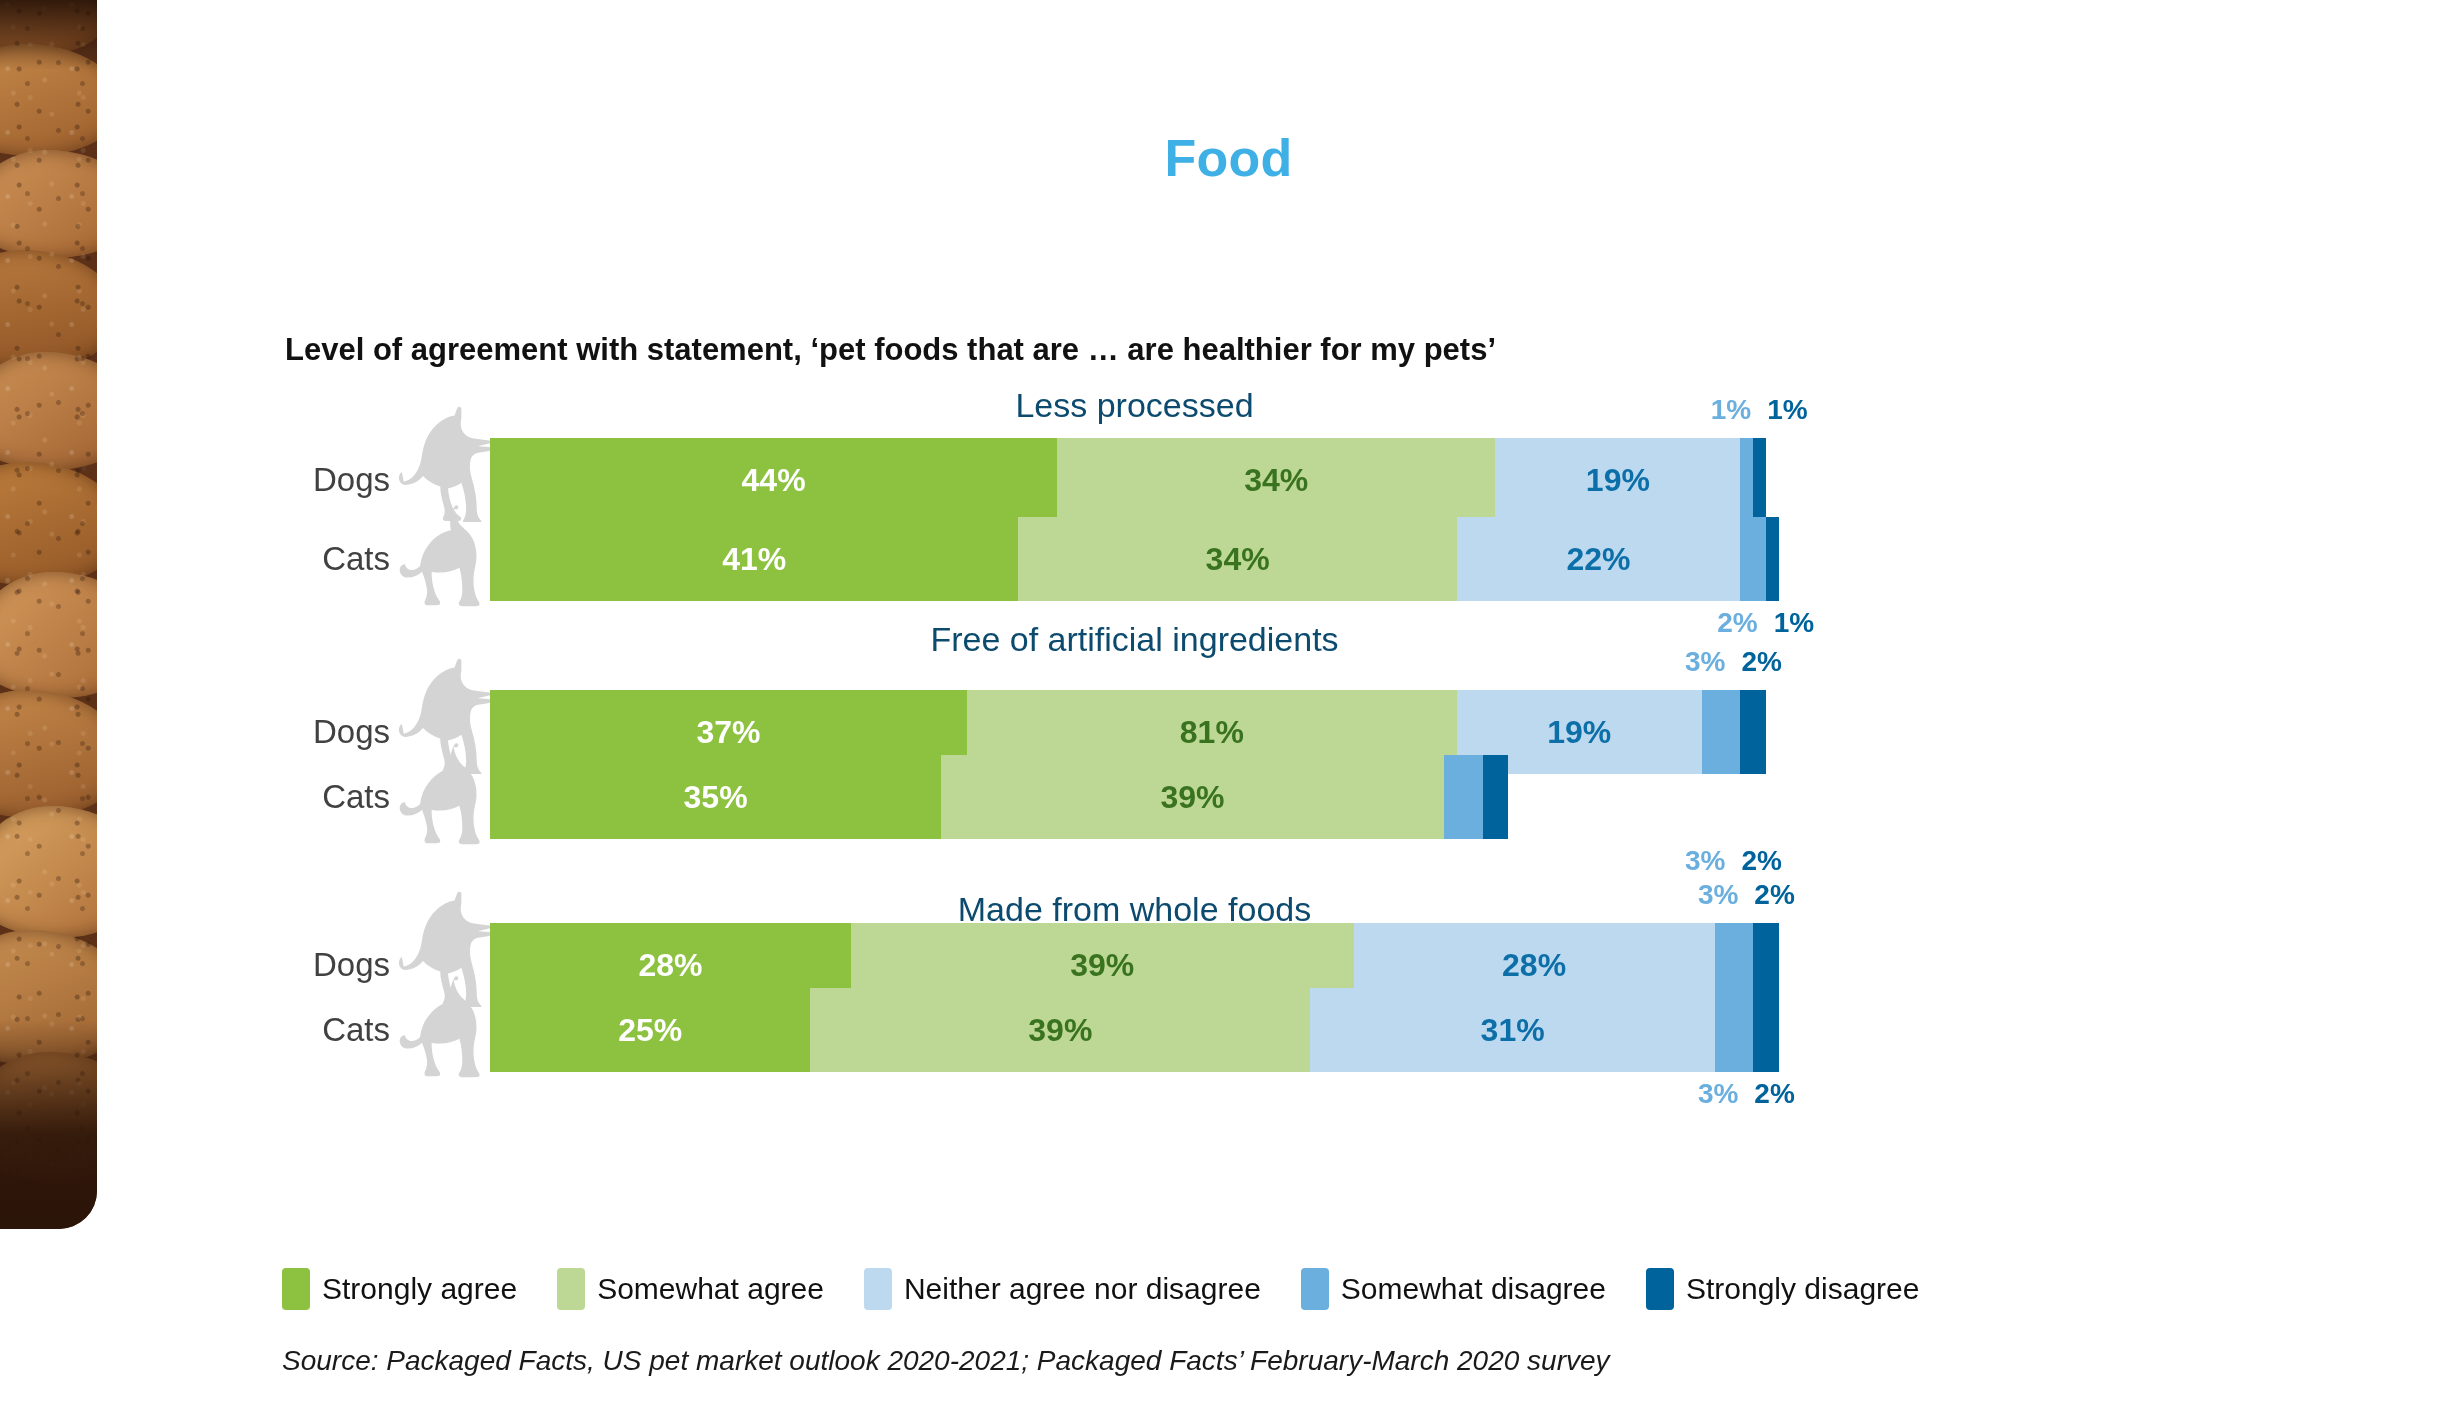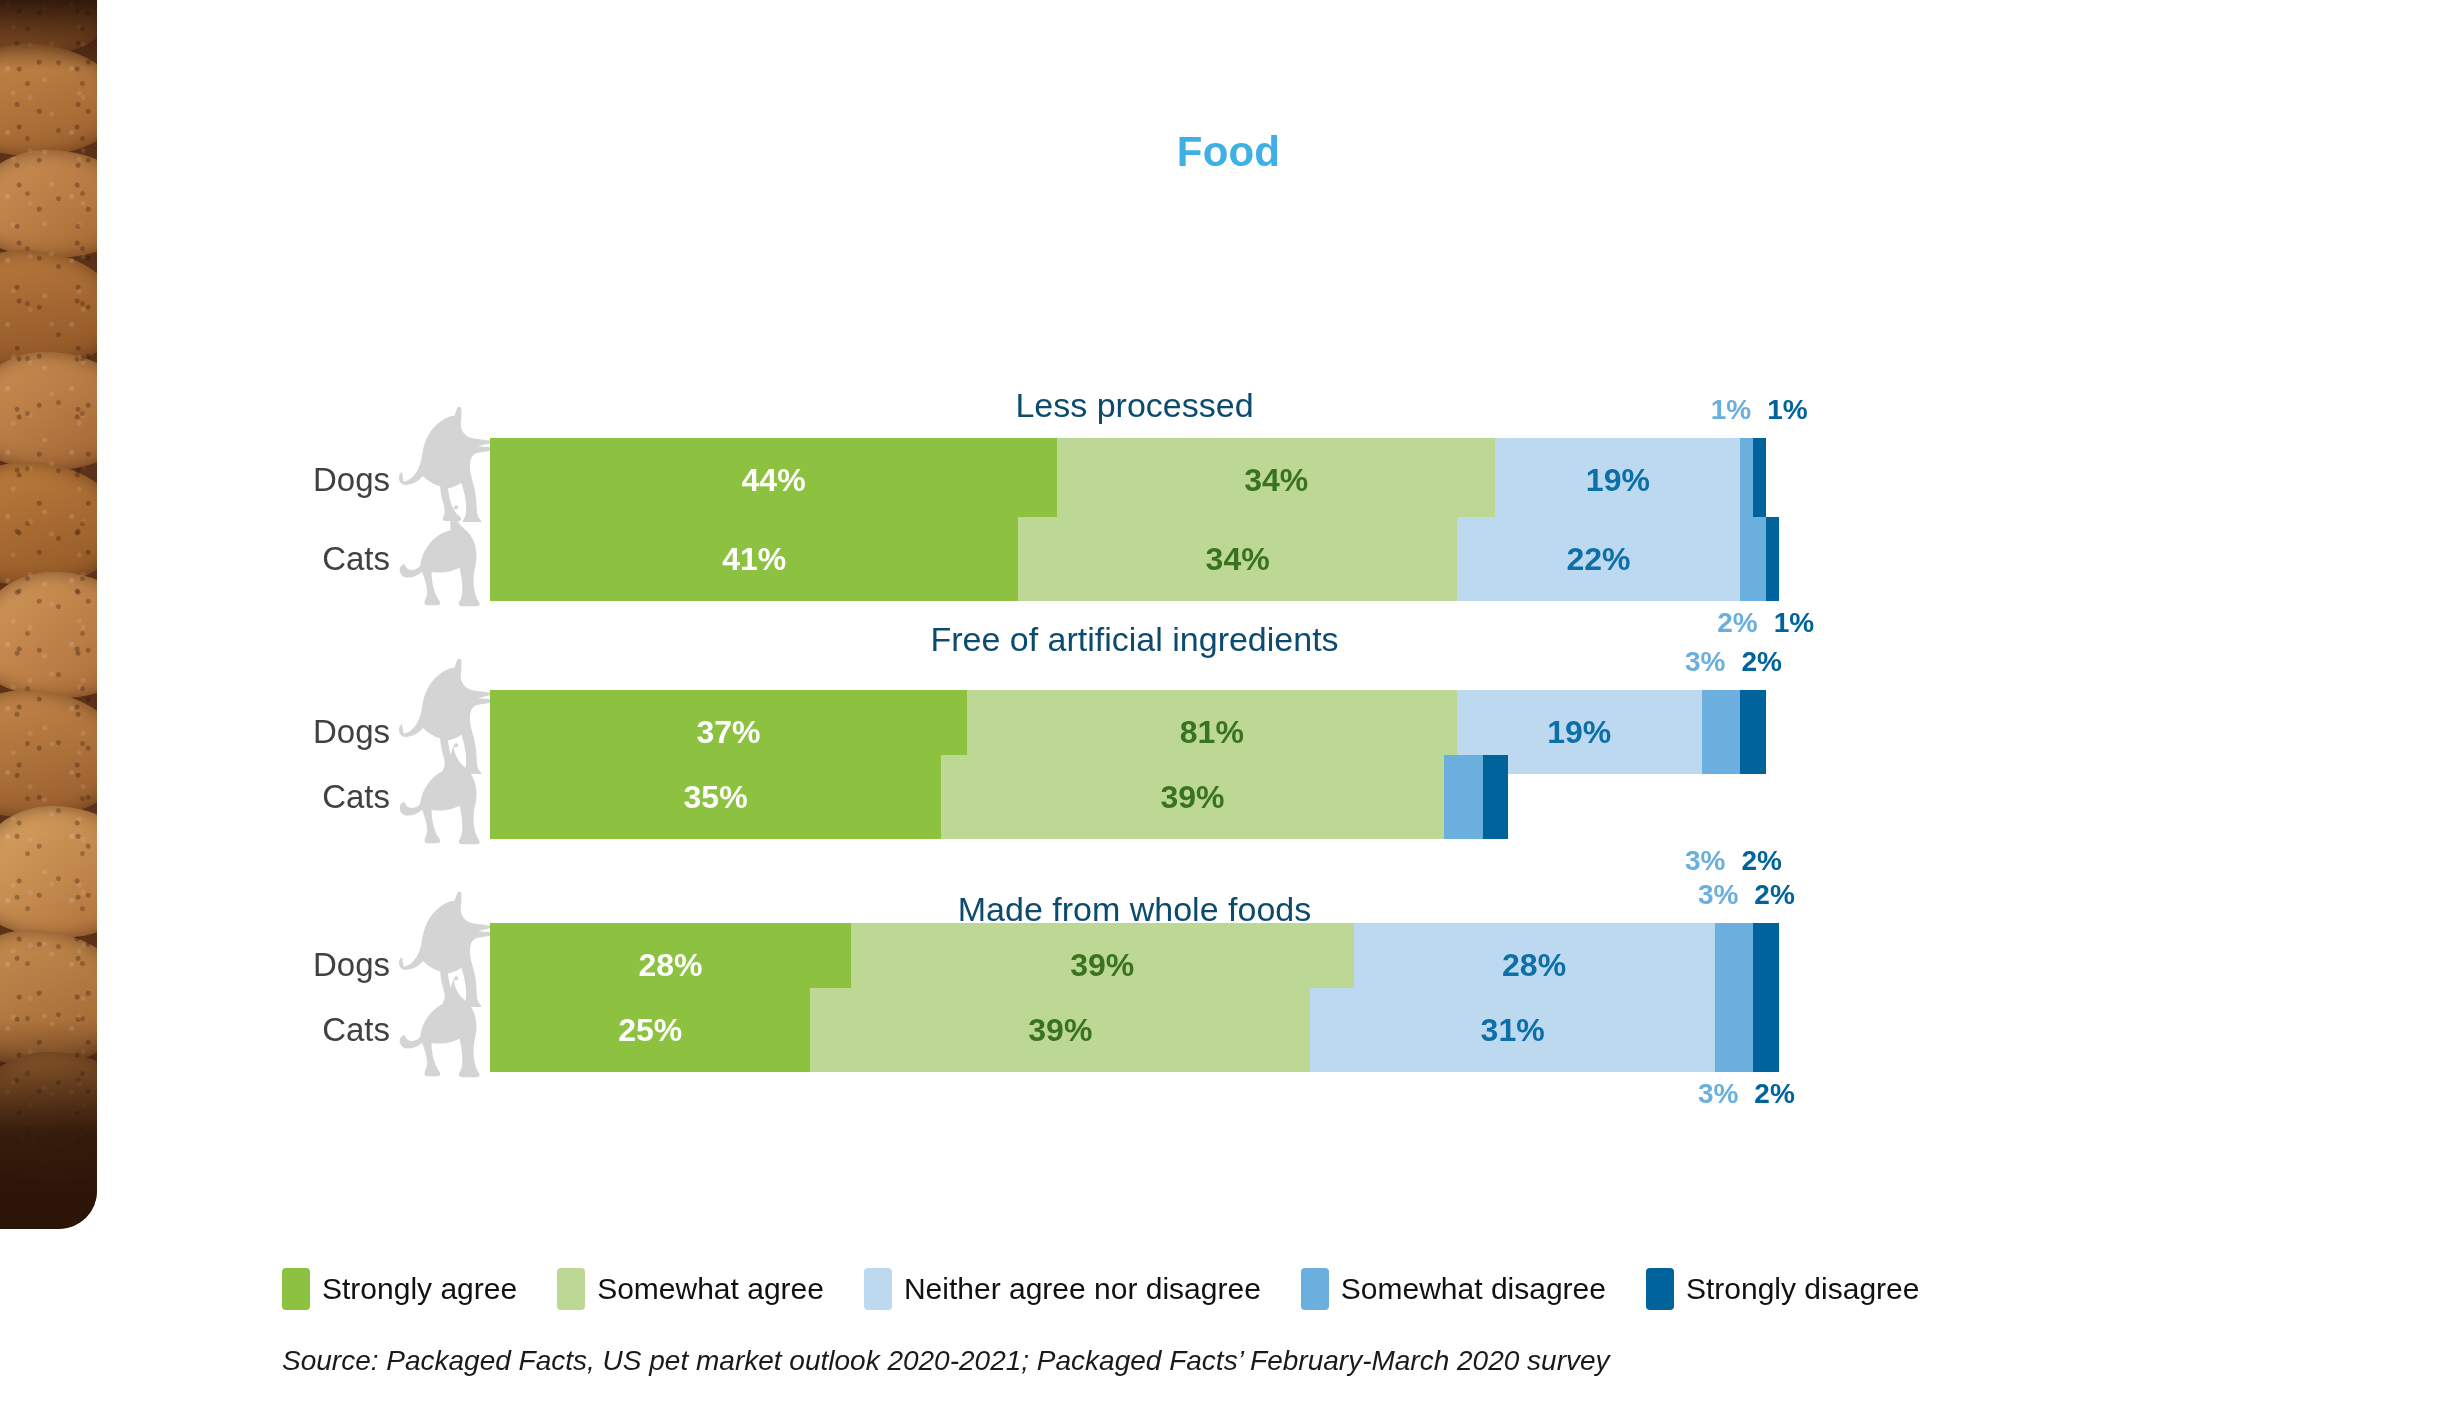--- a/index.html
+++ b/index.html
@@ -60,21 +60,21 @@
     background: linear-gradient(0deg, #2b1408 0%, rgba(43,20,8,.9) 45%, rgba(43,20,8,0) 100%);
   }
 
   
   #deck-title {
     position: absolute;
     left: 0;
     top: 128px;
     width: 2457px;
     text-align: center;
-    font-size: 42px;
+    font-size: 52px;
     font-weight: bold;
     color: #3FB0E5;
     letter-spacing: .2px;
   }
   #chart-subtitle {
     position: absolute;
     left: 285px;
     top: 332px;
     font-size: 31px;
     font-weight: bold;
@@ -191,20 +191,21 @@
     <div class="kib" style="left:-30px; top:806px;  width:178px; height:132px; background:linear-gradient(140deg,#dca765,#ab6c36);"></div>
     <div class="kib" style="left:-56px; top:930px;  width:188px; height:136px; background:linear-gradient(155deg,#cb9254,#9a602e);"></div>
     <div class="kib" style="left:-34px; top:1052px; width:180px; height:130px; background:linear-gradient(145deg,#b97c41,#7d4a21);"></div>
     <div class="grain"></div>
     <div class="shadeTop"></div>
     <div class="shadeBot"></div>
   </div>
 
   <div id="deck-title">Food</div>
 
+  <div id="chart-subtitle">Level of agreement with statement, ‘pet foods that are … are healthier for my pets’</div>
 
   <div id="groups-host">
       <div class="group" style="top: 0px;">
         <div class="group-title" style="top: 386px;">Less processed</div>
         <div class="row" style="top: 438px;">
           <div class="row-label">Dogs</div>
           <div style="position: absolute; left: 398px; top: -42px; width: 96px; height: 126px;">
             <svg viewBox="0 0 100 112" class="pet-icon" preserveAspectRatio="xMidYMax meet" style="position: absolute; left: 0px; bottom: 0px; width: 96px; height: 126px;">
               <path d="M66 4c-1 5-1 9 1 13 3 5 6 7 12 8l16 2c2 0 3 2 1 3l-13 3 12 1c2 1 2 3 0 4l-13 2c-3 1-5 3-6 6-2 7-1 14 1 21 3 10 5 20 5 31 0 5 1 9 4 12 2 2 1 4-2 4H71c-3 0-4-2-3-4 2-3 3-7 3-12 0-9-2-18-5-27-4 3-9 5-14 6 1 7 2 14 5 20 2 4 4 7 7 9 3 2 2 5-2 5H50c-3 0-4-2-3-4 2-3 2-7 1-11-2-7-4-14-4-21-7-2-13-6-18-11-4 5-9 8-15 9-4 1-7 0-9-3-2-4-1-8 2-10l2 10c4-1 8-3 11-7 5-6 7-13 8-21 2-13 7-24 16-32 5-5 11-8 18-9 1-3 2-6 3-8 1-2 4-1 4 1z"></path>
             </svg>

